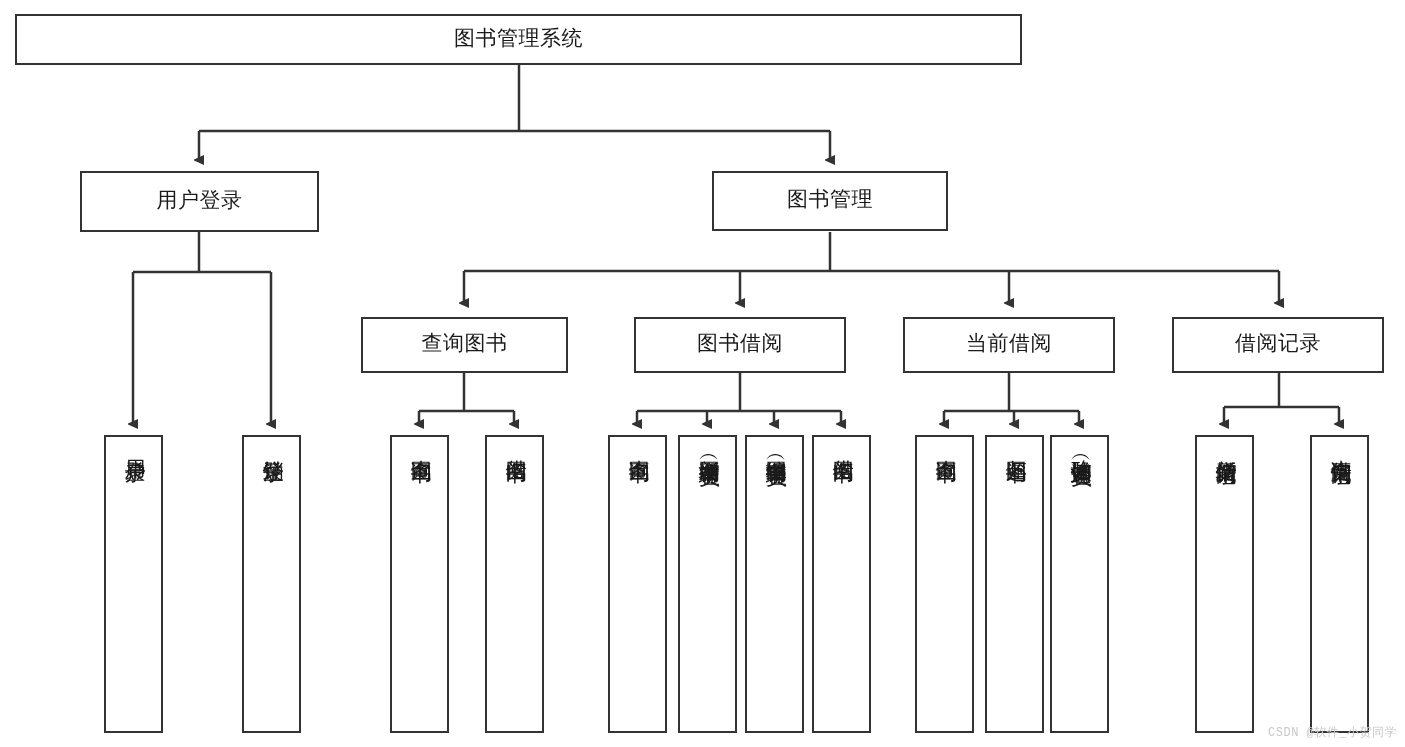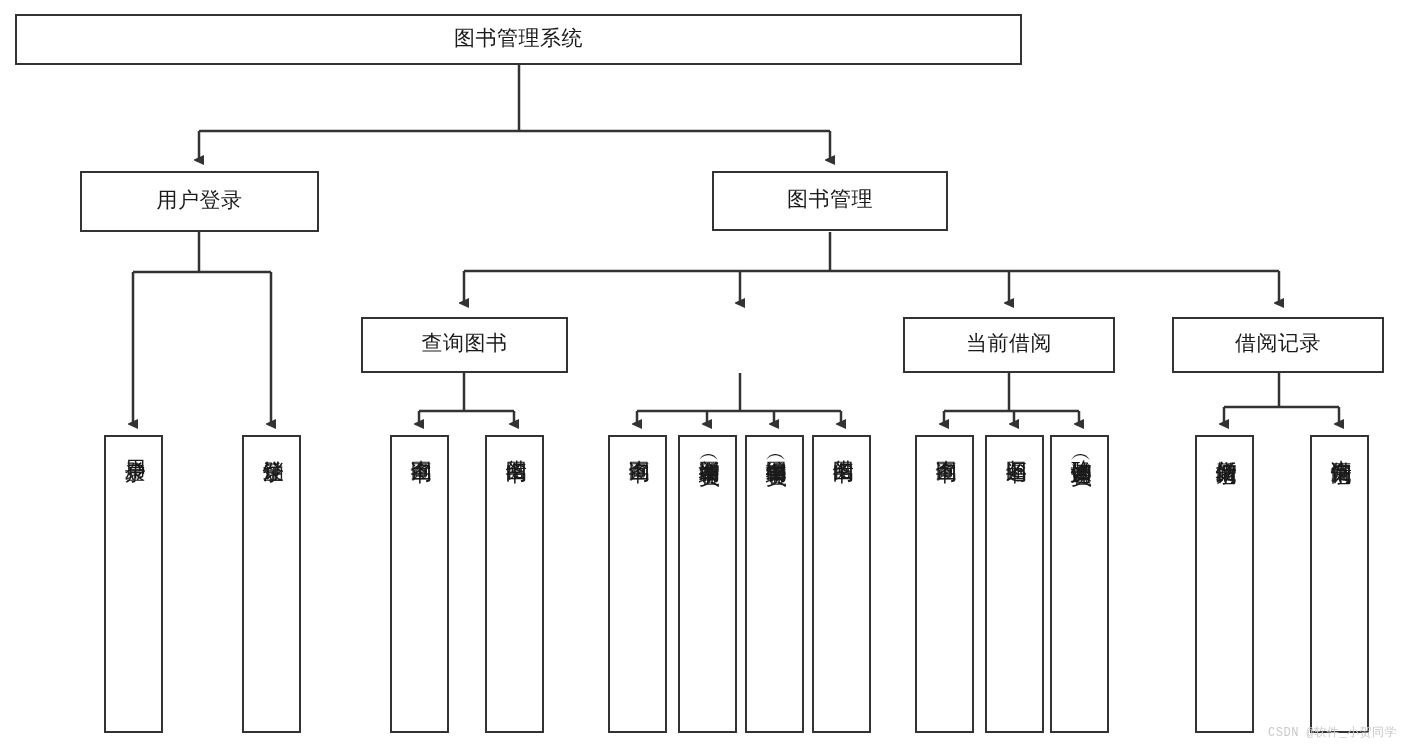--- a/index.html
+++ b/index.html
@@ -129,20 +129,23 @@
   <div class="node horiz" style="left:80px; top:171px; width:239px; height:61px;">
     <span class="label">用户登录</span>
   </div>
   <div class="node horiz" style="left:712px; top:171px; width:236px; height:60px;">
     <span class="label">图书管理</span>
   </div>
 
   <div class="node horiz" style="left:361px; top:317px; width:207px; height:56px;">
     <span class="label">查询图书</span>
   </div>
+  <div class="node horiz" style="left:634px; top:317px; width:212px; height:56px;">
+    <span class="label">图书借阅</span>
+  </div>
   <div class="node horiz" style="left:1172px; top:317px; width:212px; height:56px;">
     <span class="label">借阅记录</span>
   </div>
   <div class="node horiz" style="left:903px; top:317px; width:212px; height:56px;">
     <span class="label">当前借阅</span>
   </div>
 
   <div class="node vert" style="left:104px; top:435px; width:59px; height:298px;">
     <span class="label">用户登录</span>
   </div>

